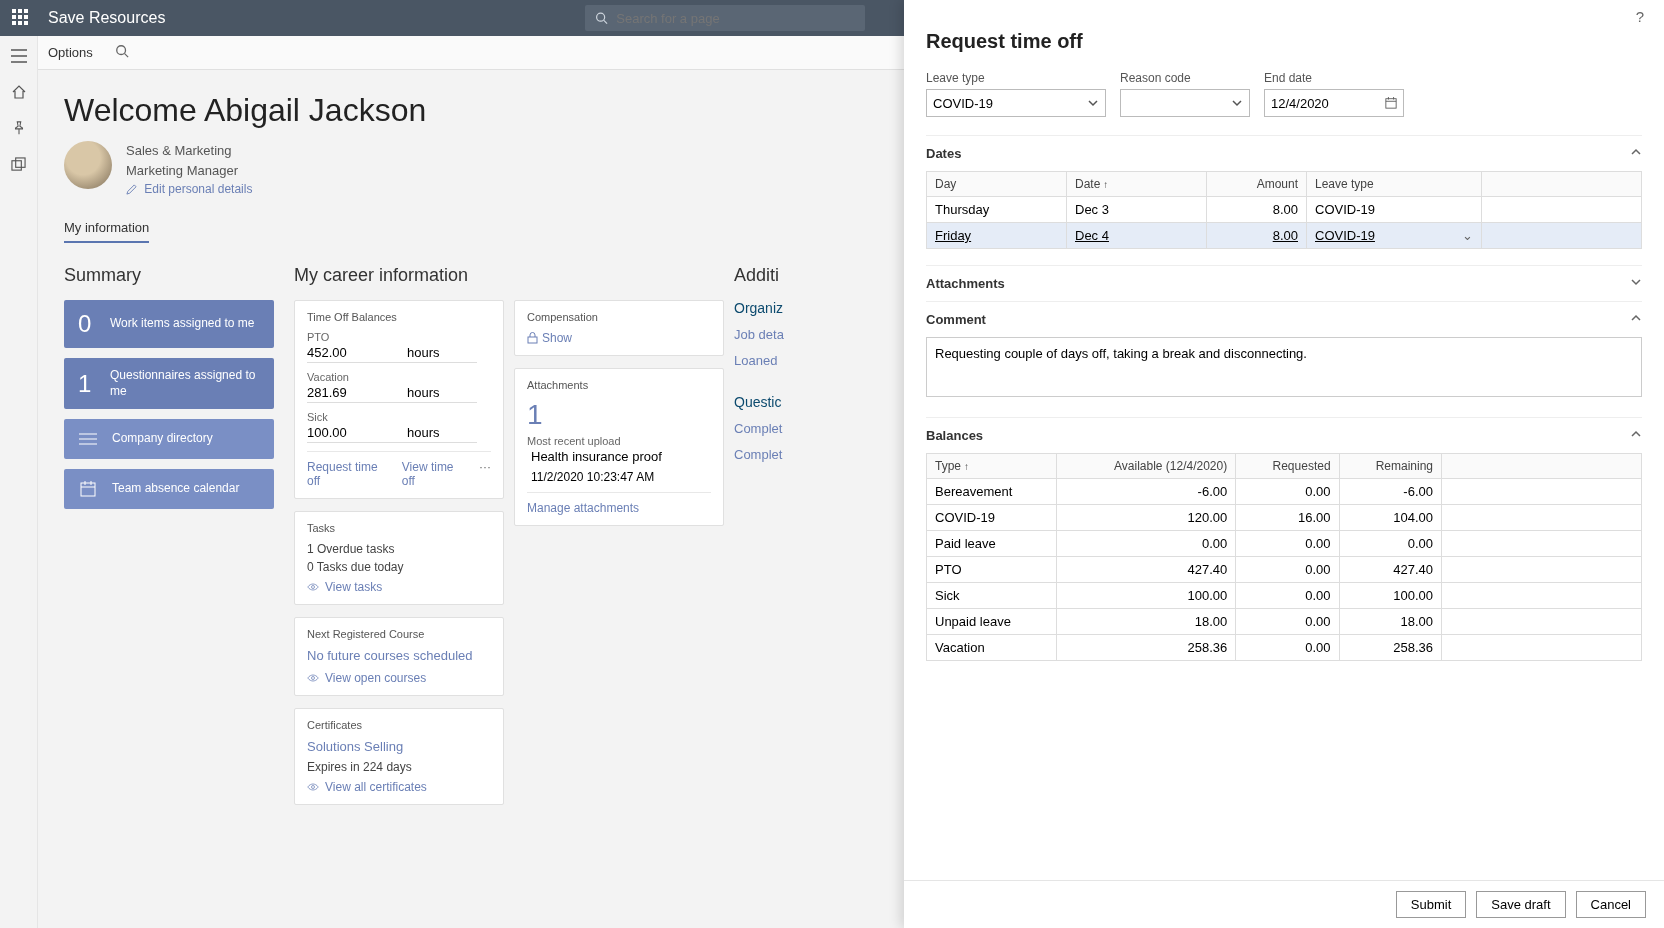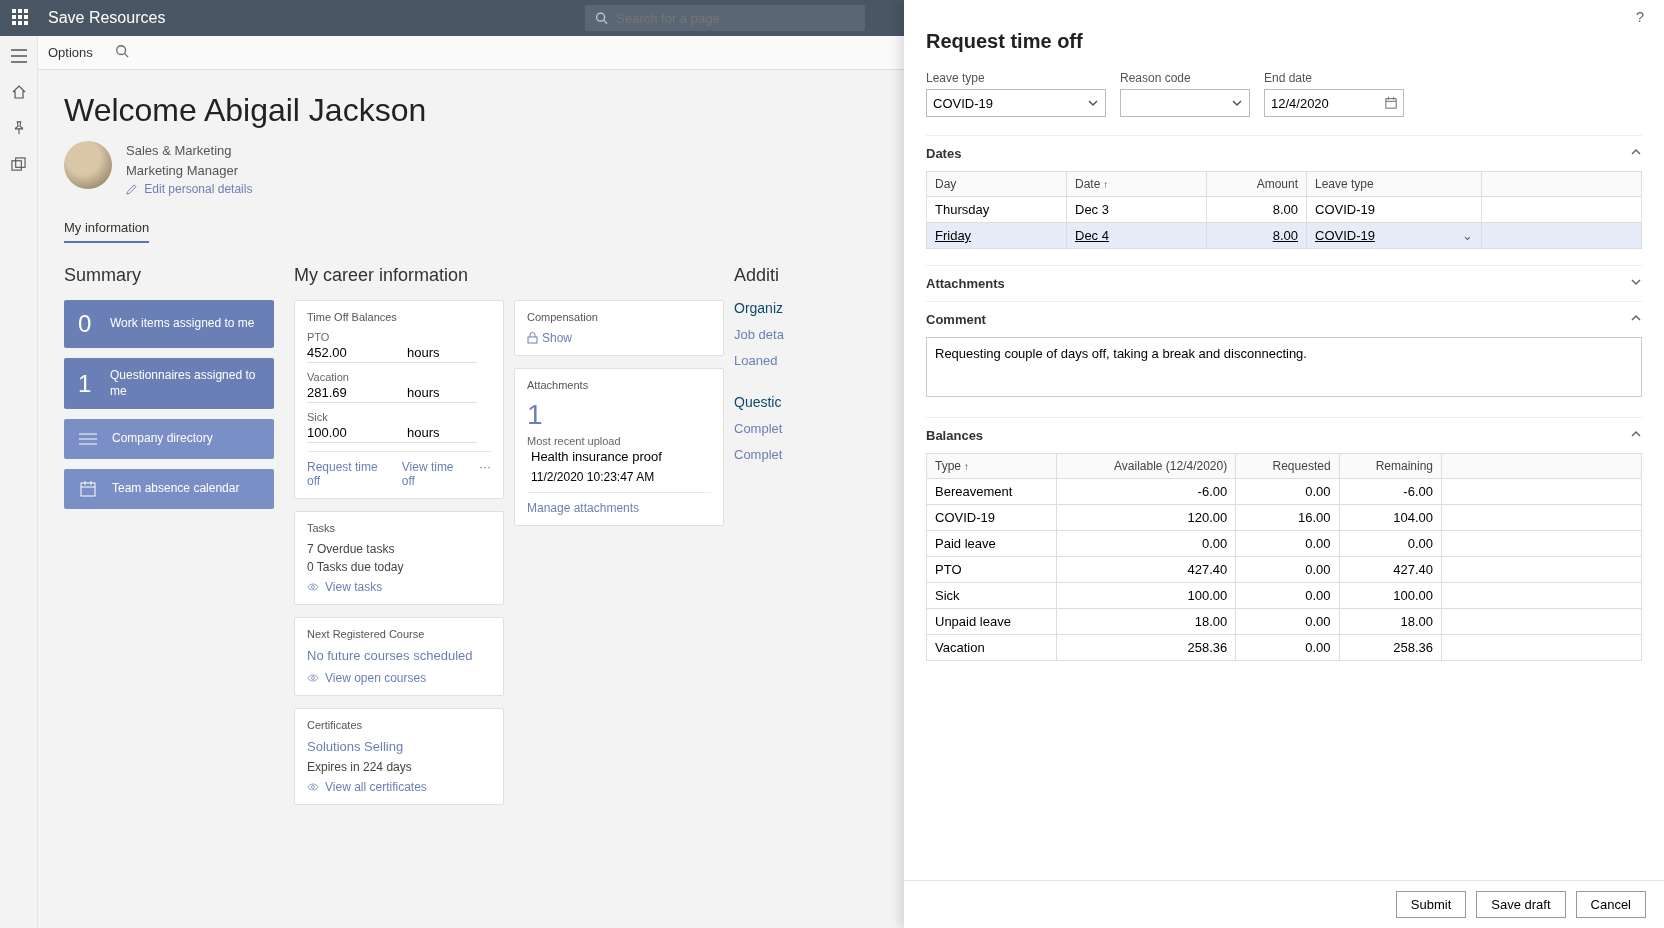--- a/index.html
+++ b/index.html
@@ -244,21 +244,21 @@
                 </div>
             </div>
             <div class="card-links">
               <span class="link">Request time off</span>
               <span class="link">View time off</span>
               <span class="ellipsis">···</span>
             </div>
           </div>
           <div class="card">
             <div class="card-title">Tasks</div>
-            <div class="task-line">7 Overdue tasks</div>
+            <div class="task-line">1 Overdue tasks</div>
             <div class="task-line">0 Tasks due today</div>
             <div class="eye-link">
               <svg viewBox="0 0 16 10" fill="none" stroke="currentColor">
                   <path d="M1 5c2-3 5-4 7-4s5 1 7 4c-2 3-5 4-7 4s-5-1-7-4z"></path>
                   <circle cx="8" cy="5" r="2"></circle>
                 </svg>
               <span>View tasks</span>
             </div>
           </div>
           <div class="card">

